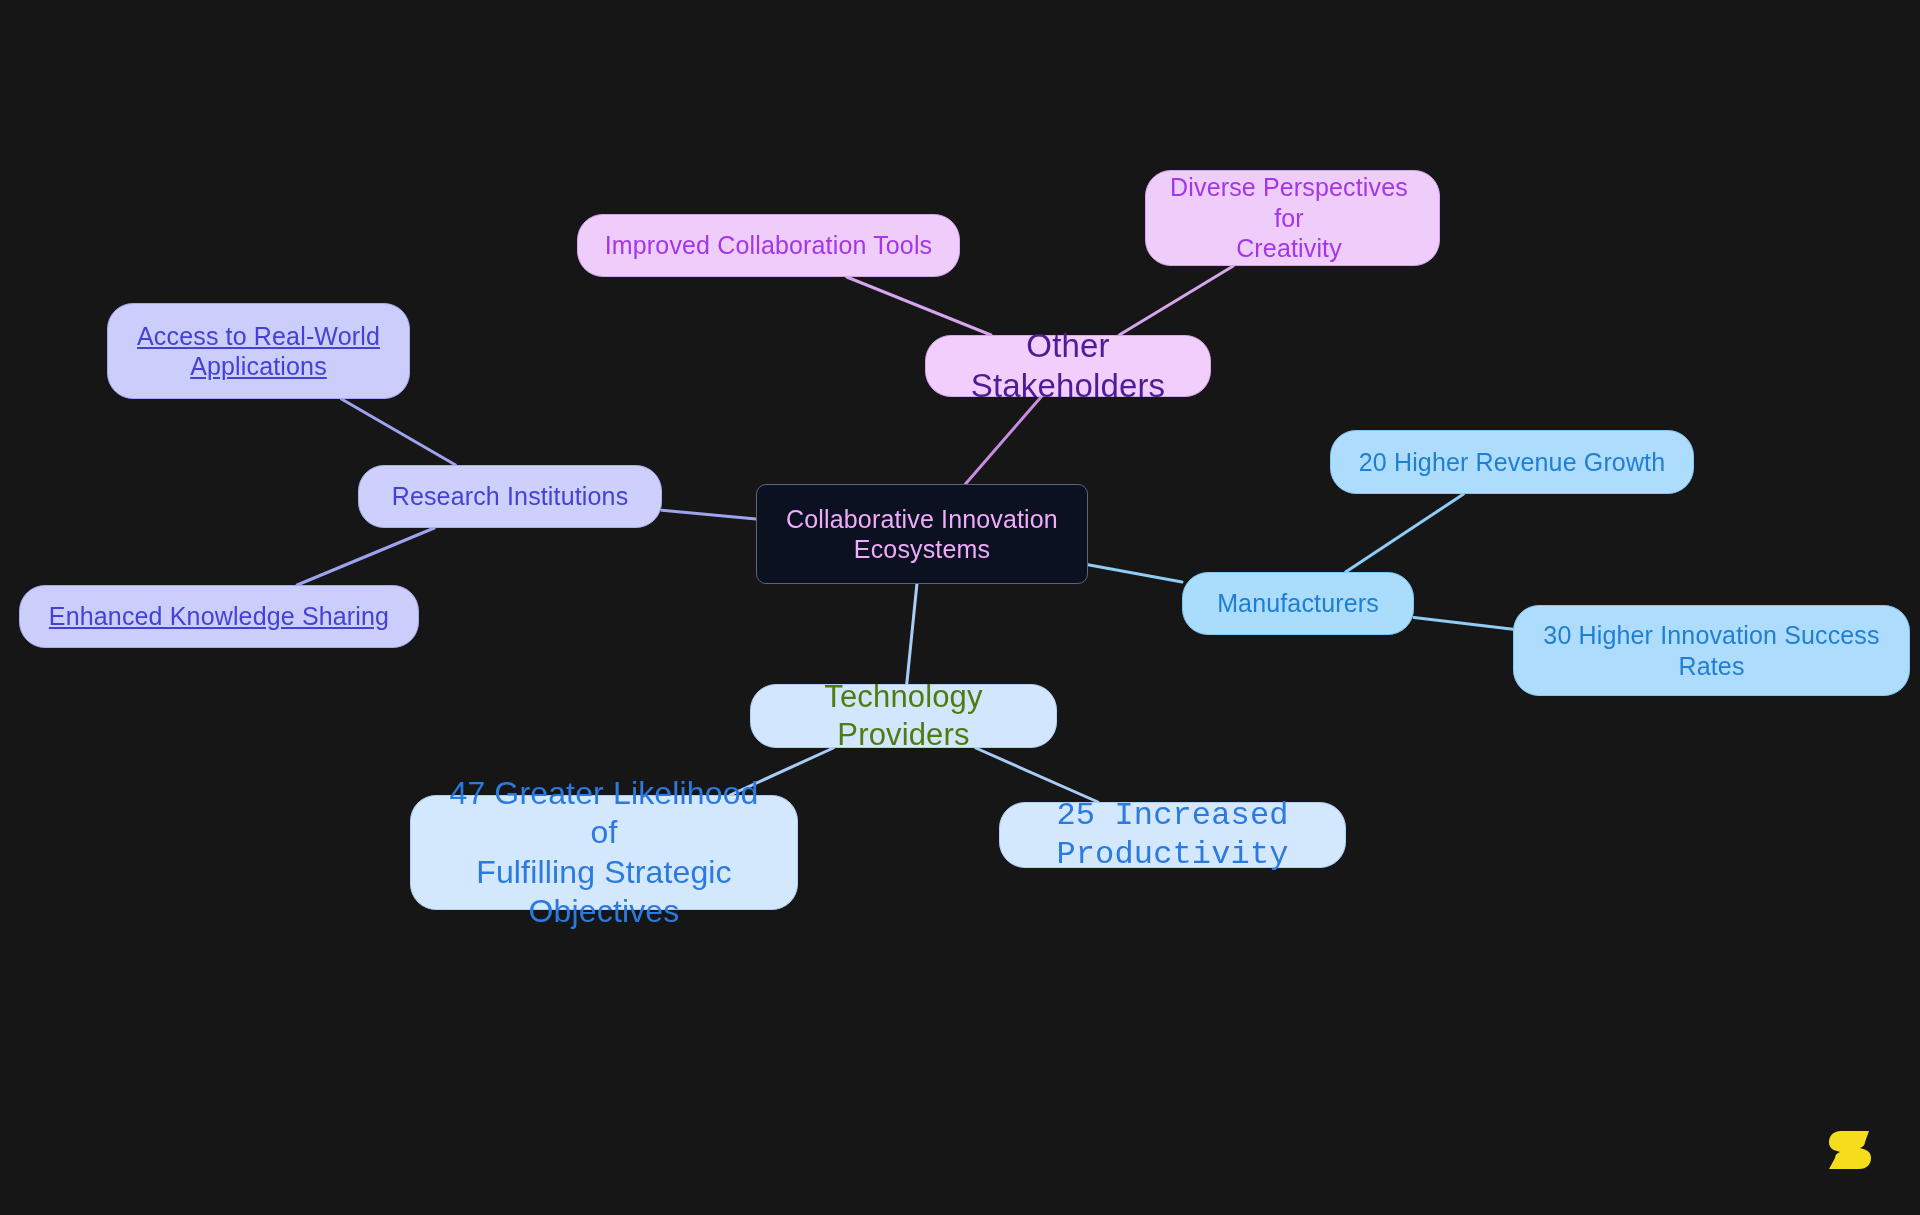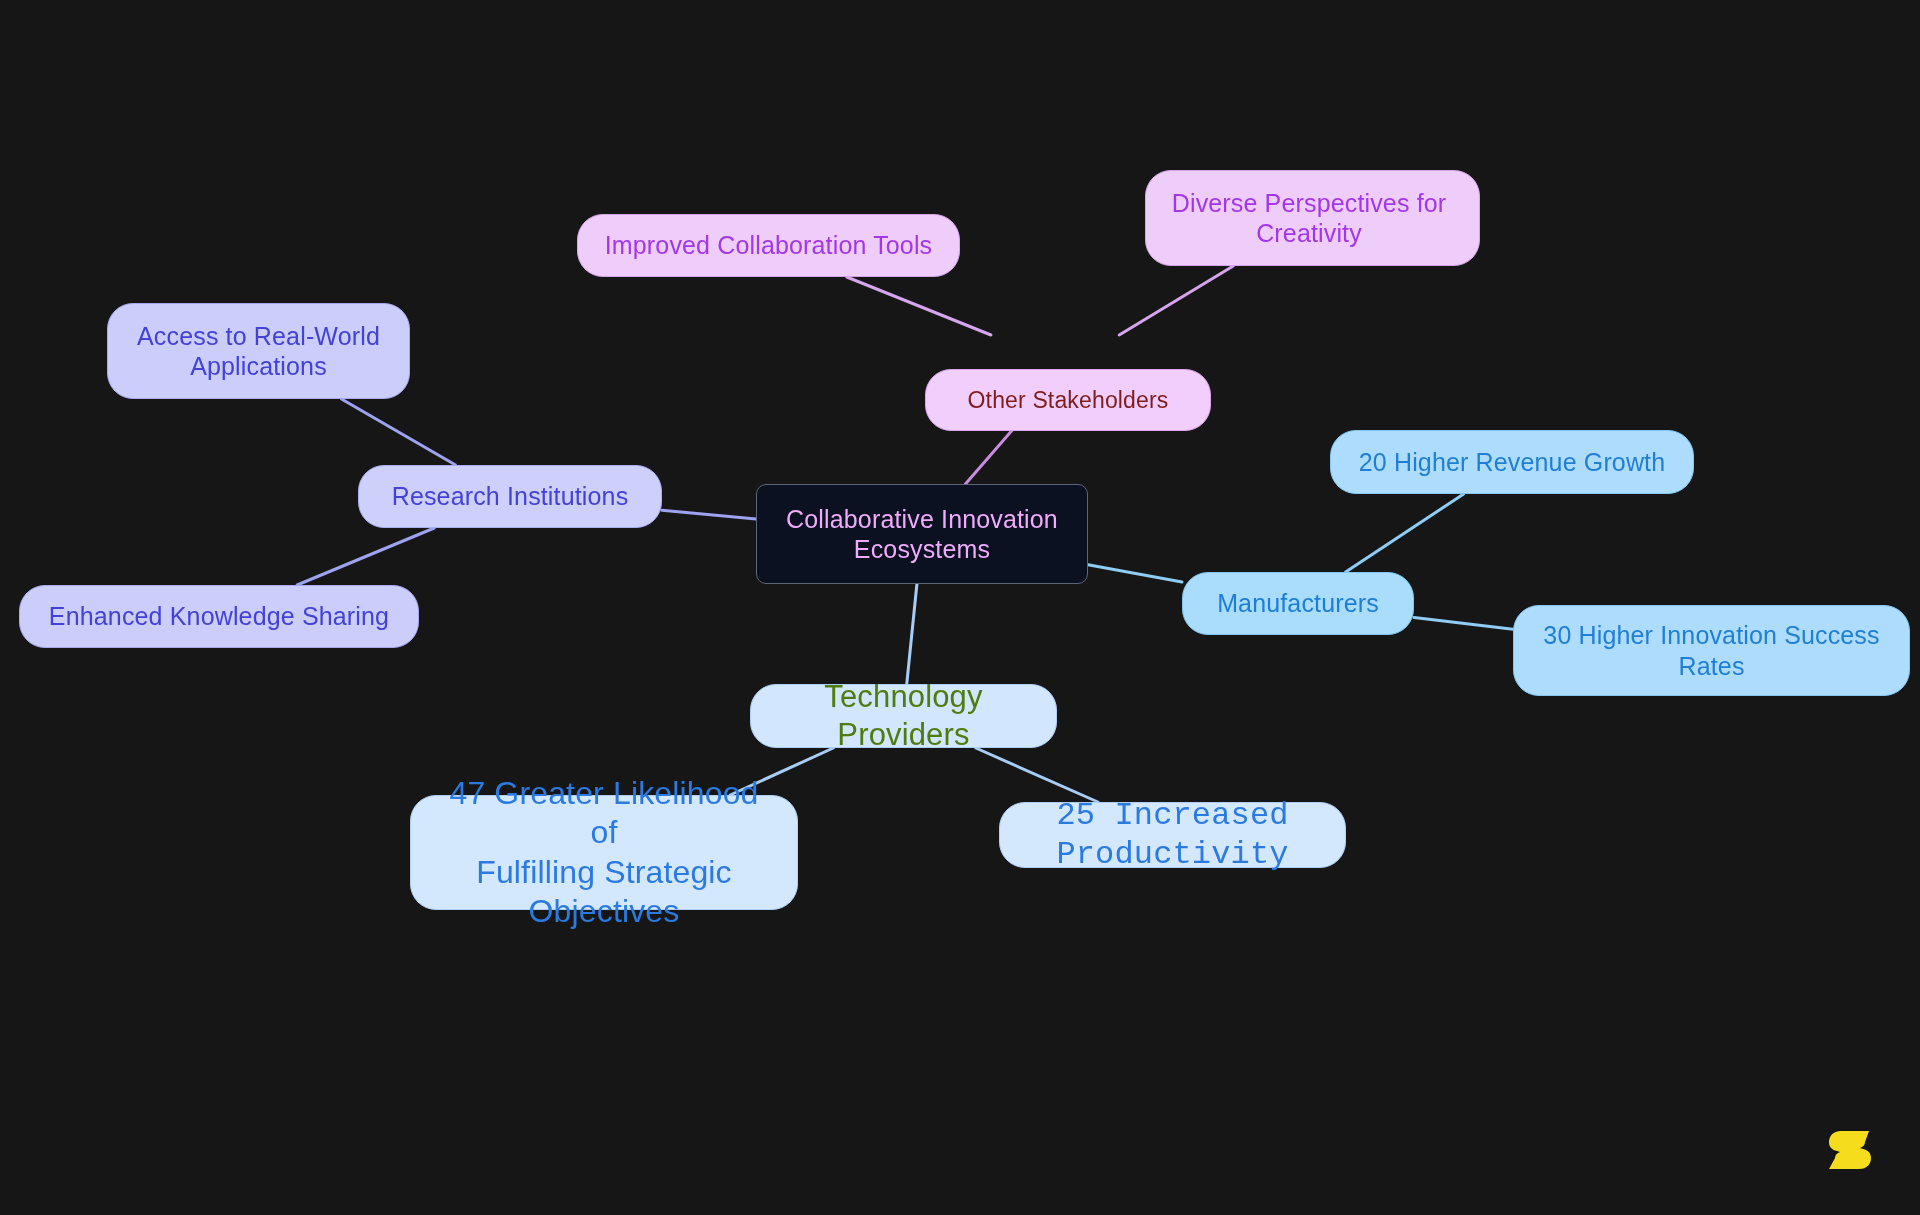--- a/index.html
+++ b/index.html
@@ -48,41 +48,41 @@
   .node-root {
     background: #0b1120;
     border: 1.5px solid #5b6678;
     color: #f0abfc;
     font-size: 25px;
     border-radius: 10px;
   }
   .node-branch-pink {
     background: #f1cefc;
     border: 1.5px solid #d9a6ee;
-    color: #7f1d1d;
-    font-size: 23px;
-    margin-top: 34px;
+    color: #4c1d95;
+    font-size: 33px;
   }
   .node-leaf-pink {
     background: #efcdfb;
     border: 1.5px solid #d7a4ec;
     color: #a336e8;
     font-size: 25px;
   }
   .node-branch-violet {
     background: #cdd0fb;
     border: 1.5px solid #a8aef3;
     color: #4341d6;
     font-size: 25px;
   }
   .node-leaf-violet {
     background: #cbcdfb;
     border: 1.5px solid #a6a9f2;
     color: #4341d6;
     font-size: 25px;
+    text-decoration: underline;
   }
   .node-branch-blue {
     background: #aadcfc;
     border: 1.5px solid #7fc6f3;
     color: #1c7ed6;
     font-size: 25px;
   }
   .node-leaf-blue {
     background: #aedcfd;
     border: 1.5px solid #84c7f4;
@@ -127,21 +127,21 @@
       <line x1="916.9175824175824" y1="584" x2="906.7527472527472" y2="684" stroke="#a7cdf7" stroke-width="3" stroke-linecap="round"></line>
       <line x1="833.2875457875458" y1="748" x2="730.1630036630037" y2="795" stroke="#a7cdf7" stroke-width="3" stroke-linecap="round"></line>
       <line x1="975.8361344537815" y1="748" x2="1097.9033613445379" y2="802" stroke="#a7cdf7" stroke-width="3" stroke-linecap="round"></line>
     </svg>
 
   <div id="nodes-layer">
       <div class="node node-root" style="left: 756px; top: 484px; width: 332px; height: 100px;">Collaborative Innovation
 Ecosystems</div>
       <div class="node node-branch-pink" style="left: 925px; top: 335px; width: 286px; height: 62px;">Other Stakeholders</div>
       <div class="node node-leaf-pink" style="left: 577px; top: 214px; width: 383px; height: 63px;">Improved Collaboration Tools</div>
-      <div class="node node-leaf-pink" style="left: 1145px; top: 170px; width: 335px; height: 96px; padding-left: 15px;">Diverse Perspectives for
+      <div class="node node-leaf-pink" style="left: 1145px; top: 170px; width: 295px; height: 96px; padding-left: 15px;">Diverse Perspectives for
 Creativity</div>
       <div class="node node-branch-violet" style="left: 358px; top: 465px; width: 304px; height: 63px;">Research Institutions</div>
       <div class="node node-leaf-violet" style="left: 107px; top: 303px; width: 303px; height: 96px;">Access to Real-World
 Applications</div>
       <div class="node node-leaf-violet" style="left: 19px; top: 585px; width: 400px; height: 63px;">Enhanced Knowledge Sharing</div>
       <div class="node node-branch-blue" style="left: 1182px; top: 572px; width: 232px; height: 63px;">Manufacturers</div>
       <div class="node node-leaf-blue" style="left: 1330px; top: 430px; width: 364px; height: 64px;">20 Higher Revenue Growth</div>
       <div class="node node-leaf-blue" style="left: 1513px; top: 605px; width: 397px; height: 91px;">30 Higher Innovation Success
 Rates</div>
       <div class="node node-branch-lblue" style="left: 750px; top: 684px; width: 307px; height: 64px;">Technology Providers</div>

